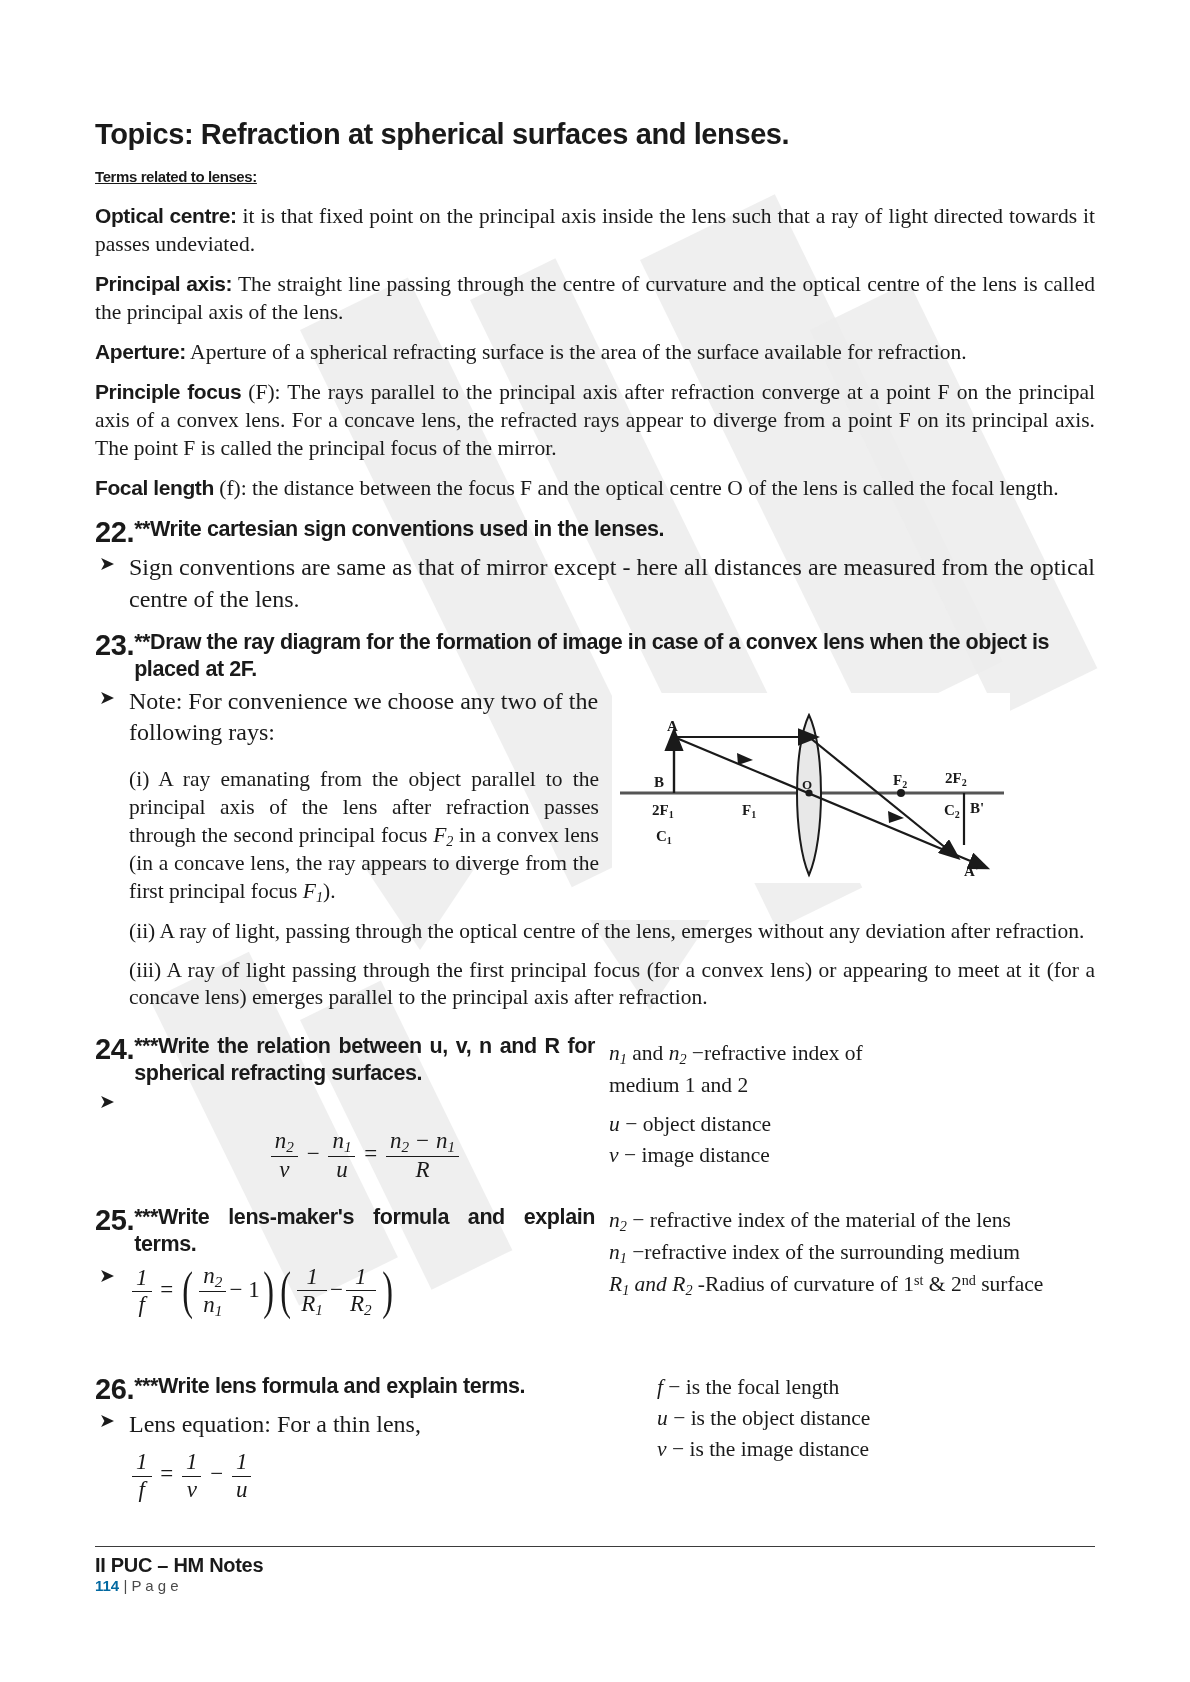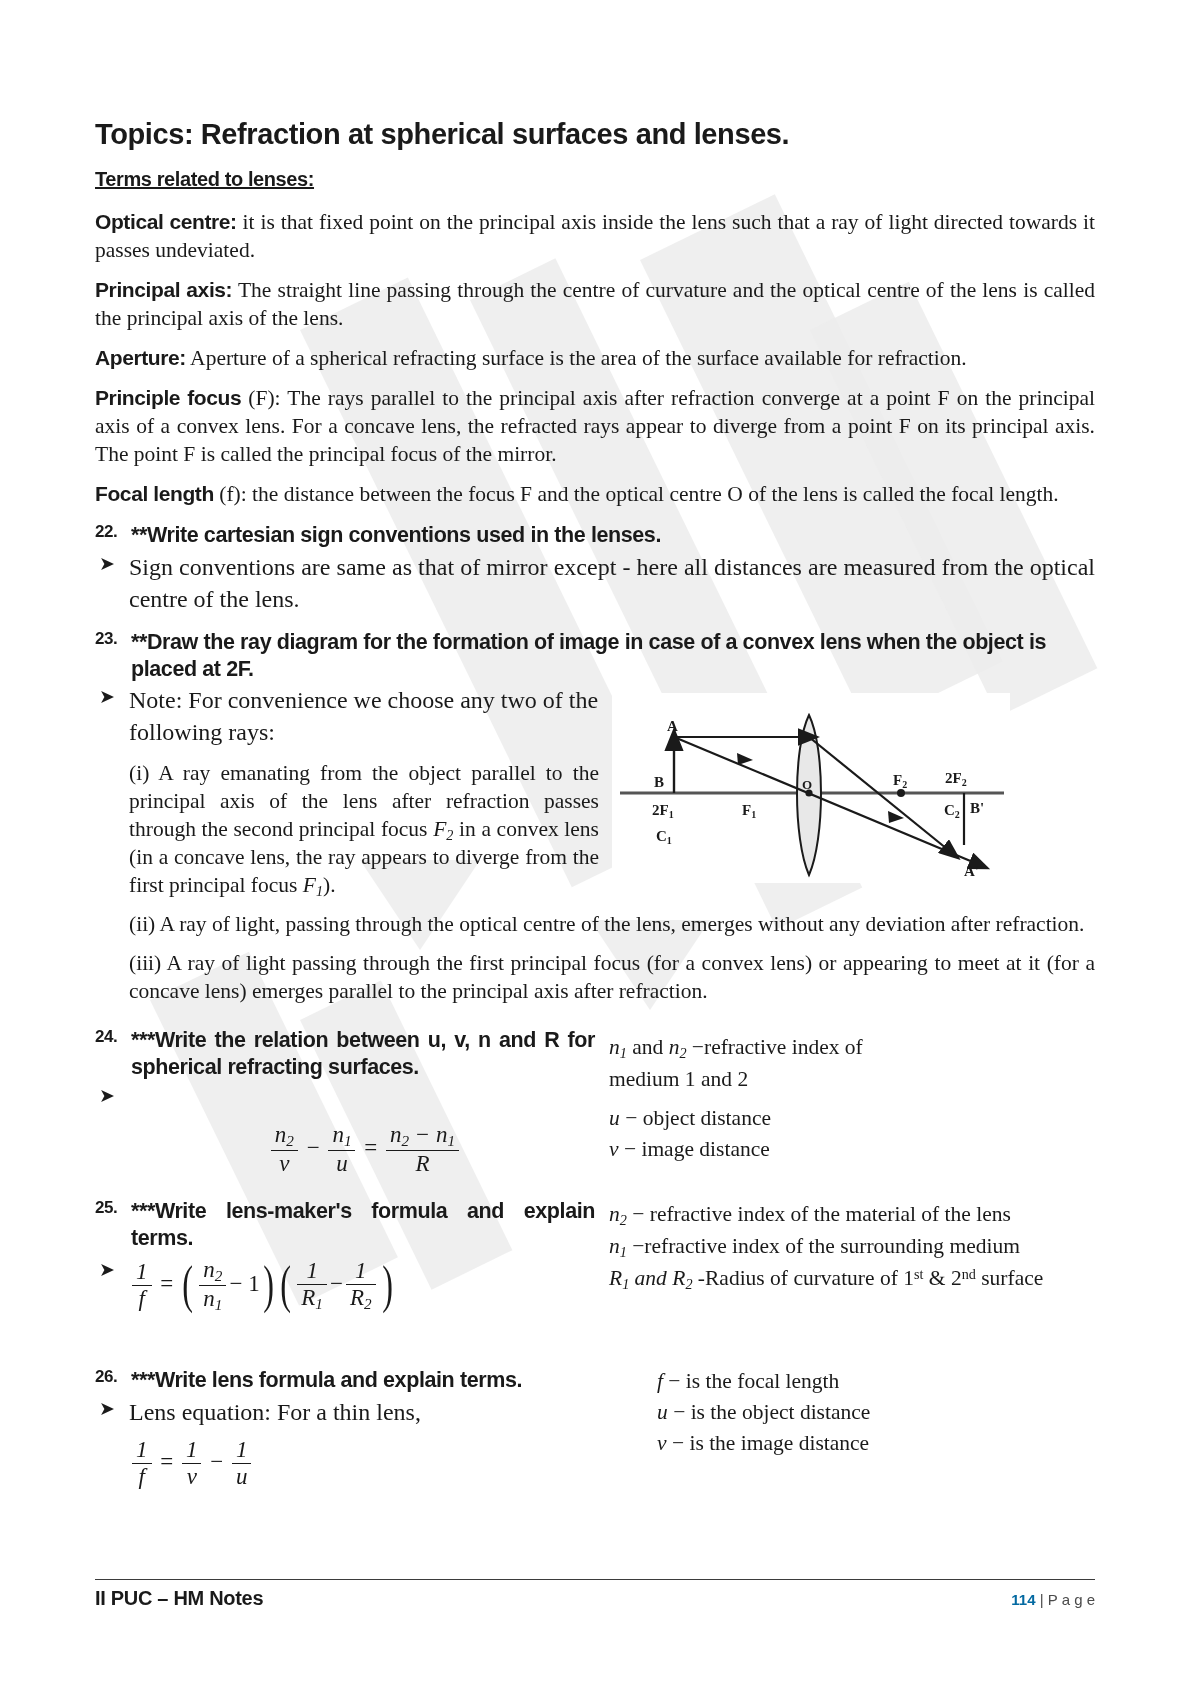--- a/index.html
+++ b/index.html
@@ -65,36 +65,36 @@
     font-stretch: condensed;
     letter-spacing: -0.4px;
     font-size: 29px;
     margin: 0 0 17px 0;
   }
   .terms-head {
     font-family: "Liberation Sans Narrow", "Liberation Sans", sans-serif;
     font-weight: bold;
     font-stretch: condensed;
     letter-spacing: -0.4px;
-    font-size: 20px;
+    font-size: 15px;
     text-decoration: underline;
     margin: 0 0 17px 0;
   }
 
   
   .q {
     display: flex;
     align-items: flex-start;
     margin: 14px 0 2px 0;
   }
   .q-num {
     font-family: "Liberation Sans Narrow", "Liberation Sans", sans-serif;
     font-weight: bold;
     font-stretch: condensed;
-    font-size: 17px;
+    font-size: 29px;
     min-width: 36px;
     letter-spacing: -0.4px;
   }
   .q-text {
     font-family: "Liberation Sans Narrow", "Liberation Sans", sans-serif;
     font-weight: bold;
     font-stretch: condensed;
     font-size: 21.5px;
     letter-spacing: -0.4px;
     line-height: 1.25;
@@ -168,27 +168,28 @@
     height: 190px;
     background: #ffffff;
     z-index: 3;
   }
 
   
   .footer {
     position: absolute;
     left: 95px;
     right: 95px;
-    bottom: 72px;
+    bottom: 88px;
     border-top: 1.6px solid #3b3b3b;
     padding-top: 7px;
     display: flex;
     justify-content: space-between;
     align-items: baseline;
     z-index: 4;
+    flex-direction: column;
   }
   .footer-left {
     font-family: "Liberation Sans Narrow", "Liberation Sans", sans-serif;
     font-weight: bold;
     font-stretch: condensed;
     font-size: 20px;
     letter-spacing: -0.3px;
   }
   .footer-right {
     font-family: "Liberation Sans", sans-serif;
@@ -238,21 +239,21 @@
   <div class="q">
     <span class="q-num">23.</span>
     <span class="q-text">**Draw the ray diagram for the formation of image in case of a convex lens when the object is placed at 2F.</span>
   </div>
 
   <div class="bul">
     <span class="bul-mark">➤</span>
     <span class="bul-body nojust" style="max-width:470px;text-align:left;">Note: For convenience we choose any two of the following rays:</span>
   </div>
 
-  <div style="margin-left:34px;max-width:470px;margin-top:12px;">
+  <div style="margin-left:34px;max-width:470px;margin-top:18px;">
     <p class="para"><span>(i) A ray emanating from the object parallel to the principal axis of the lens after refraction passes through the second principal focus </span><span class="math">F<sub>2</sub></span><span> in a convex lens (in a concave lens, the ray appears to diverge from the first principal focus </span><span class="math">F<sub>1</sub></span><span>).</span></p>
   </div>
 
   <div style="margin-left:34px;margin-top:6px;">
     <p class="para">(ii) A ray of light, passing through the optical centre of the lens, emerges without any deviation after refraction.</p>
     <p class="para">(iii) A ray of light passing through the first principal focus (for a convex lens) or appearing to meet at it (for a concave lens) emerges parallel to the principal axis after refraction.</p>
   </div>
 
   <div class="row2">
     <div class="col-l">

